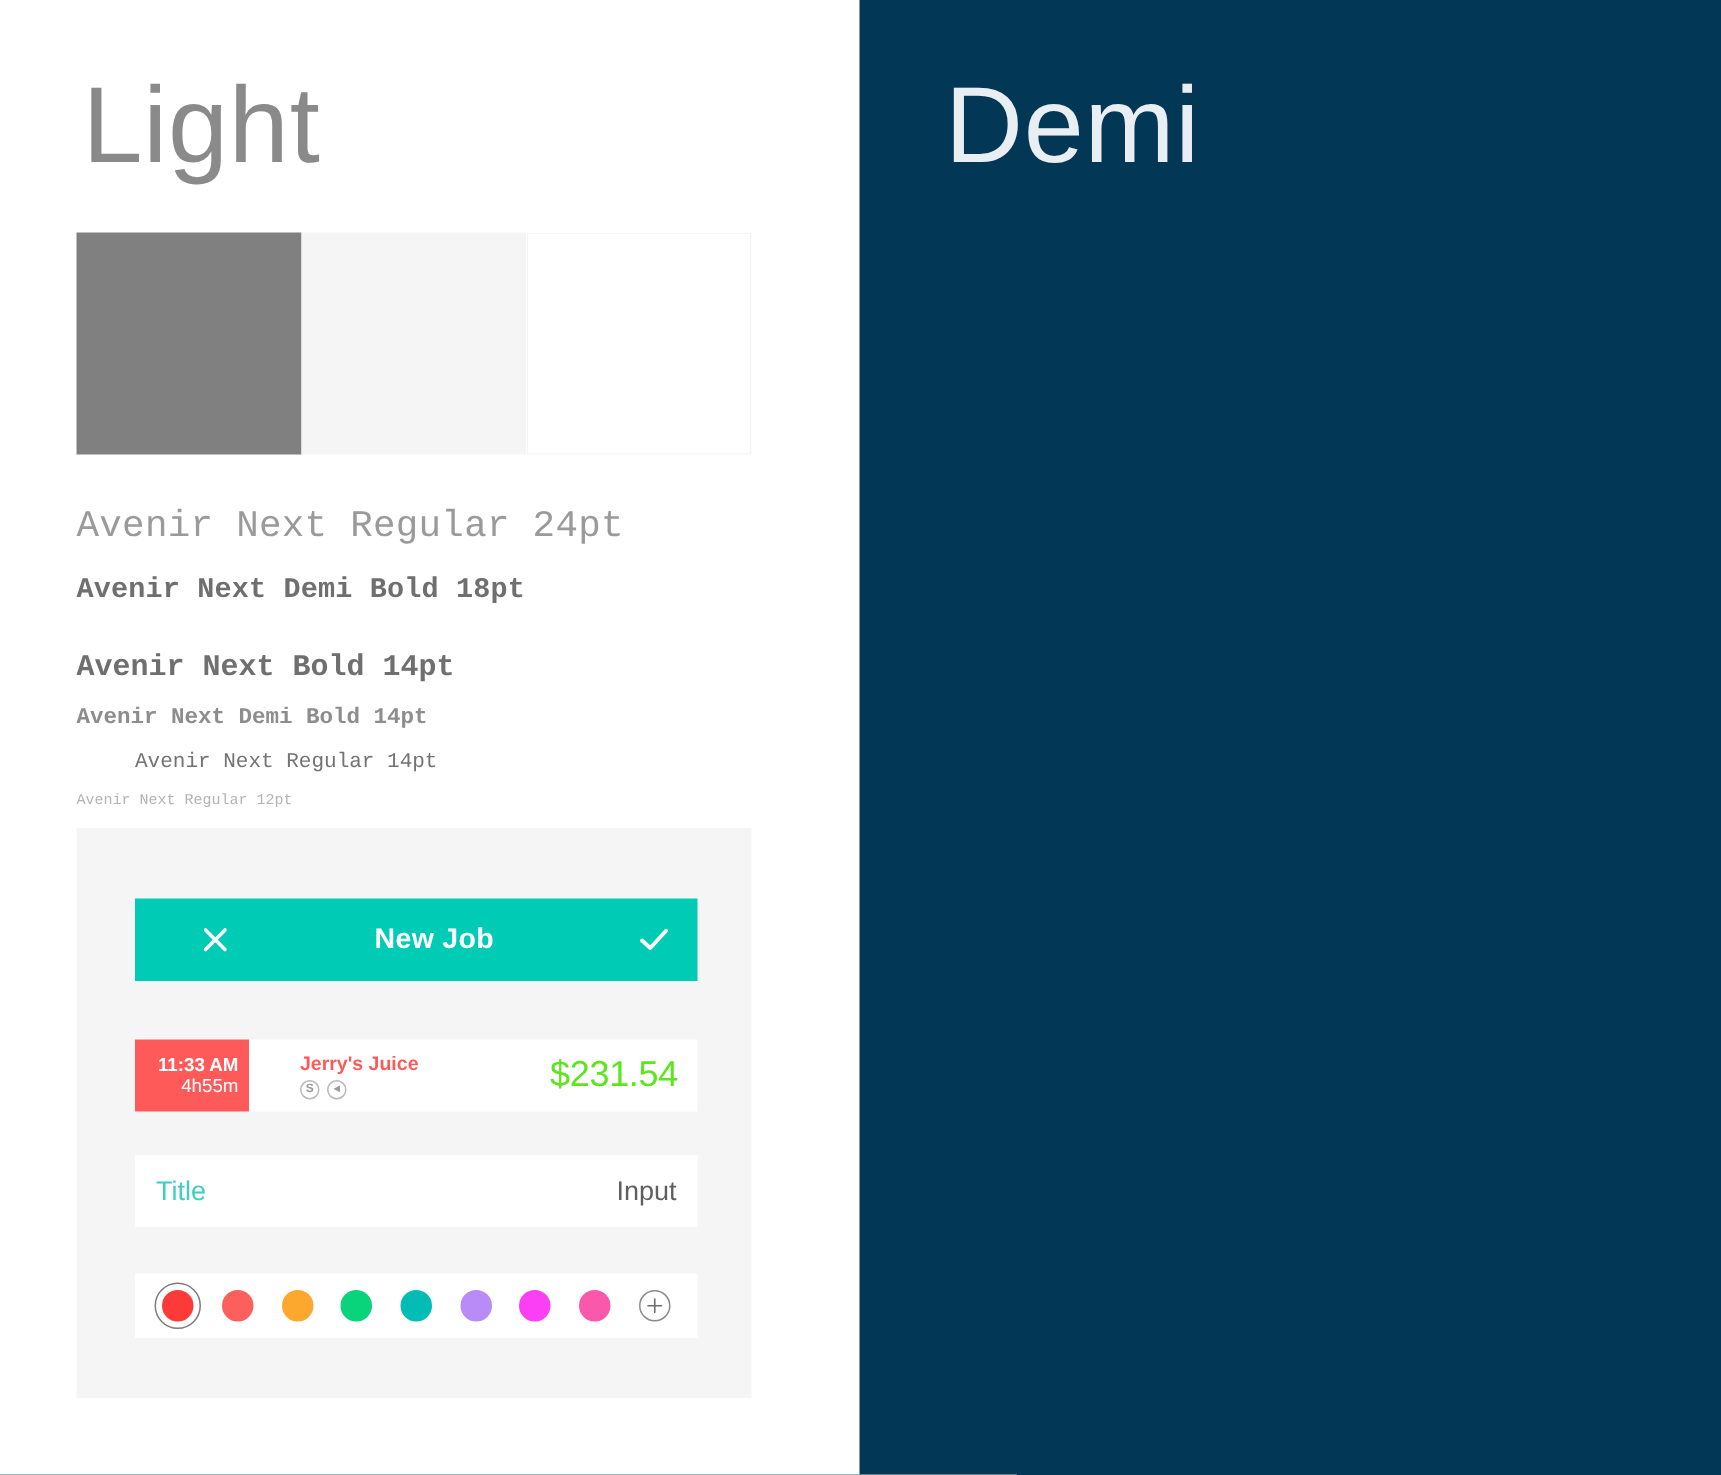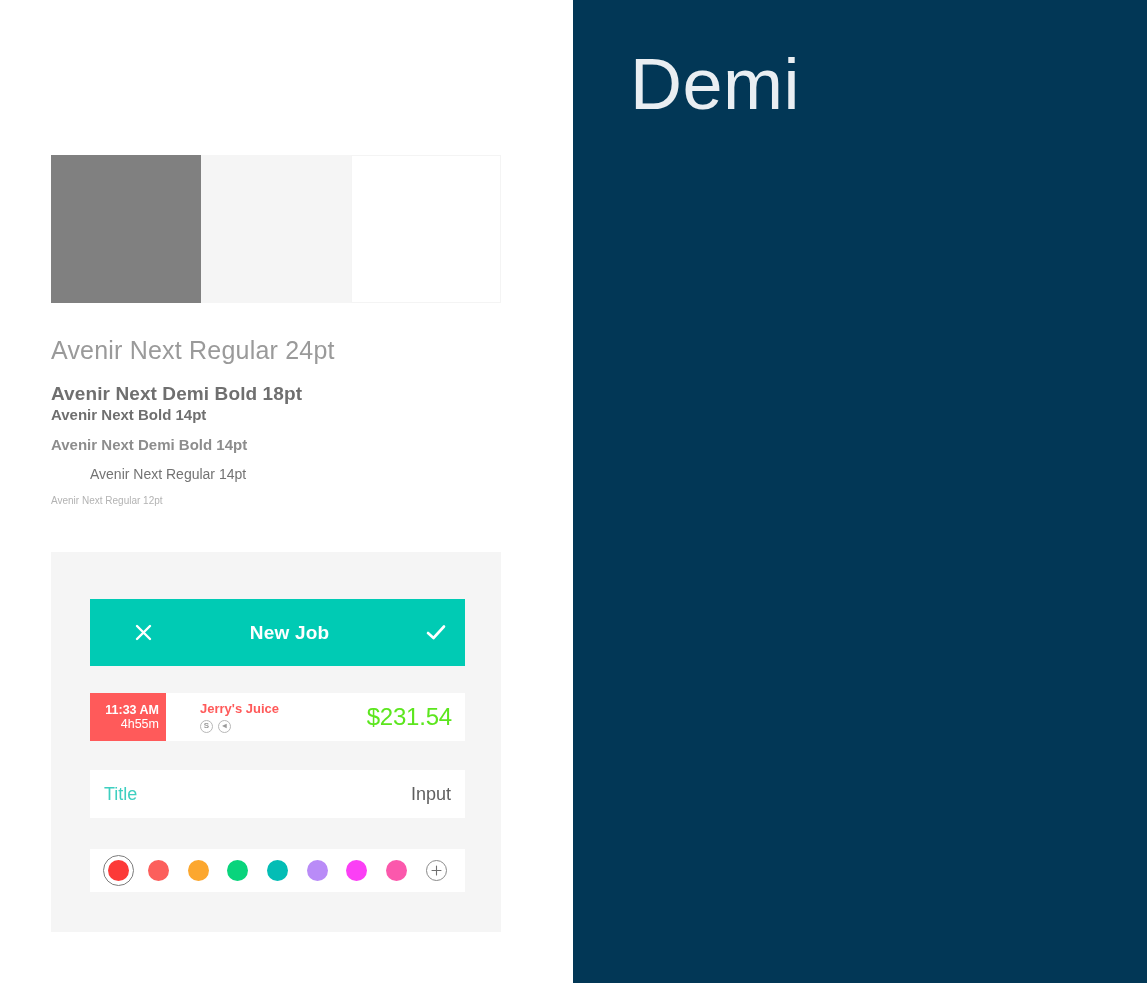--- a/index.html
+++ b/index.html
@@ -27,45 +27,45 @@
   .pane-light .pane-title { left:55px; top:48px; color:#8a8a8a; }
   .pane-dark  .pane-title { left:57px; top:48px; color:#e9eef2; }
 
   
   .swatches { position:absolute; display:flex; height:148px; }
   .pane-light .swatches { left:51px; top:155px; width:450px; }
   .swatch { flex:1 1 0; height:100%; }
   .swatch.bordered { box-shadow: inset 0 0 0 1px rgba(0,0,0,0.045); }
 
   
-  .typelist { position:absolute; }
+  .typelist { position:absolute;font-family:Liberation Mono, monospace; }
   .pane-light .typelist { left:51px; top:338px; }
   .typerow { white-space:nowrap; line-height:1; }
   .t0 { font-size:25px; font-weight:400; margin-bottom:21px; letter-spacing:0.2px; }
-  .t1 { font-size:19px; font-weight:700; margin-bottom:4px; letter-spacing:0.1px; }
-  .t2 { font-size:15px; font-weight:700; margin-bottom:15px; }
+  .t1 { font-size:19px; font-weight:700; margin-bottom:33px; letter-spacing:0.1px; }
+  .t2 { font-size:20px; font-weight:700; margin-bottom:15px; }
   .t3 { font-size:15px; font-weight:700; margin-bottom:15px; }
   .t4 { font-size:14px; font-weight:400; margin-bottom:15px; }
   .t5 { font-size:10px; font-weight:400; }
 
   .pane-light .t0 { color:#9a9a9a; }
   .pane-light .t1 { color:#6f6f6f; }
   .pane-light .t2 { color:#6f6f6f; }
   .pane-light .t3 { color:#8d8d8d; }
   .pane-light .t4 { color:#737373;margin-left:39px; }
   .pane-light .t5 { color:#b3b3b3; }
 
   
   .card { position:absolute; width:450px; height:380px; }
   .pane-light .card { left:51px; top:552px; background:#f5f5f5; }
 
   
   .jobbar {
     position:absolute; left:39px; top:47px;
-    width:375px; height:67px;
+    width:375px; height:55px;
     background:#00CBB4;
     display:flex; align-items:center;padding-left:24px;
   }
   .jobbar-x, .jobbar-check {
     width:58px; height:100%;
     display:flex; align-items:center; justify-content:center;
     color:#ffffff;
   }
   .jobbar-title {
     flex:1; text-align:center;
@@ -150,20 +150,21 @@
   }
   .pane-light .addbtn { border:1px solid #8a8a8a; color:#6f6f6f; }
 </style>
 </head>
 <body>
 
 <div class="page">
 
   <div class="pane pane-light" style="background: rgb(255, 255, 255);">
 
+    <div class="pane-title">Light</div>
 
     <div class="swatches">
       <div class="swatch" style="background: rgb(128, 128, 128);"></div>
       <div class="swatch" style="background: rgb(245, 245, 245);"></div>
       <div class="swatch bordered" style="background: rgb(255, 255, 255);"></div>
     </div>
 
     <div class="typelist">
       <div class="typerow t0">Avenir Next Regular 24pt</div>
       <div class="typerow t1">Avenir Next Demi Bold 18pt</div>

